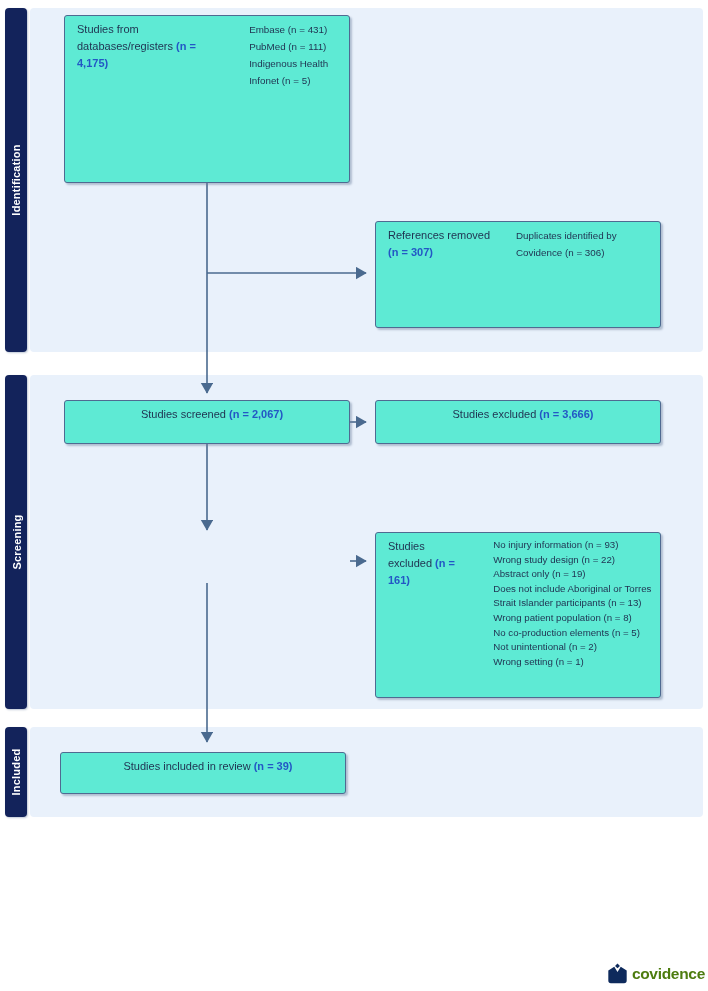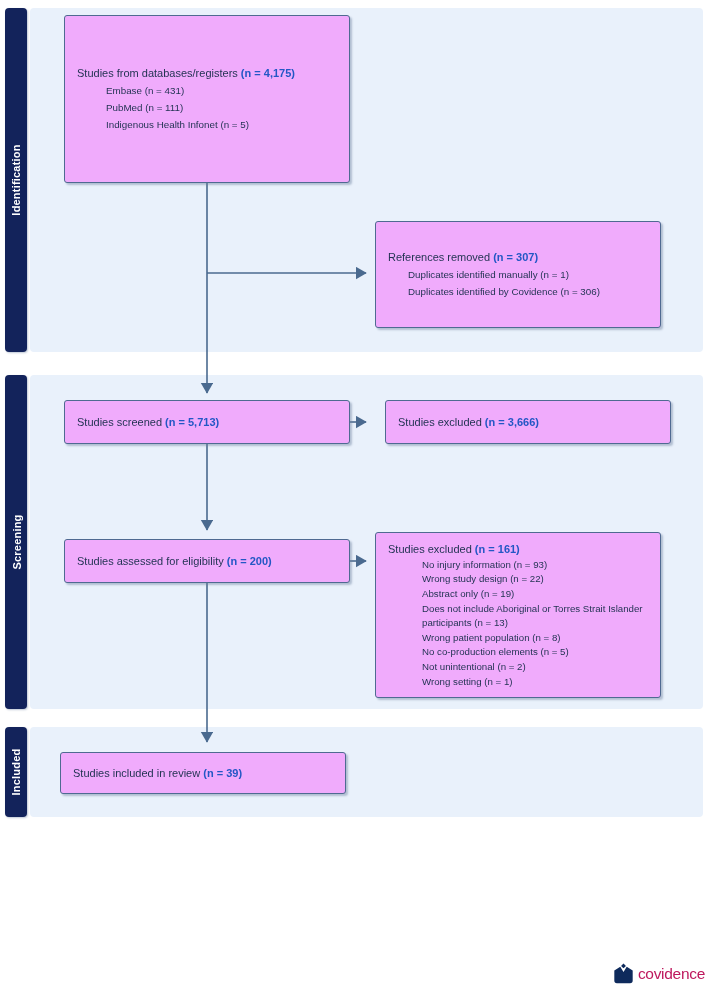--- a/index.html
+++ b/index.html
@@ -18,41 +18,41 @@
   .band-label{
     transform:rotate(-90deg);white-space:nowrap;
     color:#ffffff;font-weight:700;font-size:11px;letter-spacing:.2px;
   }
   .panel{
     position:absolute;left:25px;right:0;top:0;bottom:0;
     background:#e9f1fb;border-radius:4px;
   }
   
   .box{
-    position:absolute;width:286px;background:#f0abfc;
+    position:absolute;width:286px;background:#5eead4;
     border:1.4px solid #4f6a91;border-radius:3px;
     box-shadow:2px 2px 2px rgba(108,128,158,.45);
-    display:flex;flex-direction:column;justify-content:center;
+    display:flex;flex-direction:row;justify-content:center;
     box-sizing:border-box;padding:5px 2px 5px 12px;z-index:3;
   }
   .box-heading{font-size:11px;line-height:17px;color:#1f3150;}
   .box-heading .count{color:#2357c5;font-weight:700;}
   .box-items{padding-left:29px;padding-right:4px;}
   .box--right .box-items{padding-left:20px;}
   .box-item{font-size:9.8px;line-height:17px;color:#1f3150;}
   .box--tight .box-item{font-size:9.7px;line-height:14.6px;margin-left:14px;}
   
   #arrows{position:absolute;left:0;top:0;z-index:2;pointer-events:none;}
   
   .footer-logo{
     position:absolute;right:3px;bottom:7px;
     display:flex;align-items:center;gap:4px;z-index:4;
   }
   .logo-text{
-    font-size:15.5px;font-weight:400;color:#be185d;letter-spacing:-.3px;
+    font-size:15.5px;font-weight:700;color:#4d7c0f;letter-spacing:-.3px;
   }
 </style>
 </head>
 <body>
 
 <div id="page">
 
   <div class="section" style="top:8px;height:344px;">
     <div class="panel"></div>
     <div class="band">
@@ -97,42 +97,36 @@
       <div class="box-item">PubMed (n = 111)</div>
       <div class="box-item">Indigenous Health Infonet (n = 5)</div>
     </div>
   </div>
 
   <div class="box box--right" style="left:375px;top:221px;height:107px;">
     <div class="box-heading">
       <span>References removed </span><span class="count">(n = 307)</span>
     </div>
     <div class="box-items">
-      <div class="box-item">Duplicates identified manually (n = 1)</div>
       <div class="box-item">Duplicates identified by Covidence (n = 306)</div>
     </div>
   </div>
 
   <div class="box" style="left:64px;top:400px;height:44px;">
     <div class="box-heading">
-      <span>Studies screened </span><span class="count">(n = 5,713)</span>
+      <span>Studies screened </span><span class="count">(n = 2,067)</span>
     </div>
   </div>
 
-  <div class="box box--right" style="left:385px;top:400px;height:44px;">
+  <div class="box box--right" style="left:375px;top:400px;height:44px;">
     <div class="box-heading">
       <span>Studies excluded </span><span class="count">(n = 3,666)</span>
     </div>
   </div>
 
-  <div class="box" style="left:64px;top:539px;height:44px;">
-    <div class="box-heading">
-      <span>Studies assessed for eligibility </span><span class="count">(n = 200)</span>
-    </div>
-  </div>
 
   <div class="box box--right box--tight" style="left:375px;top:532px;height:166px;">
     <div class="box-heading">
       <span>Studies excluded </span><span class="count">(n = 161)</span>
     </div>
     <div class="box-items">
       <div class="box-item">No injury information (n = 93)</div>
       <div class="box-item">Wrong study design (n = 22)</div>
       <div class="box-item">Abstract only (n = 19)</div>
       <div class="box-item">Does not include Aboriginal or Torres Strait Islander participants (n = 13)</div>

